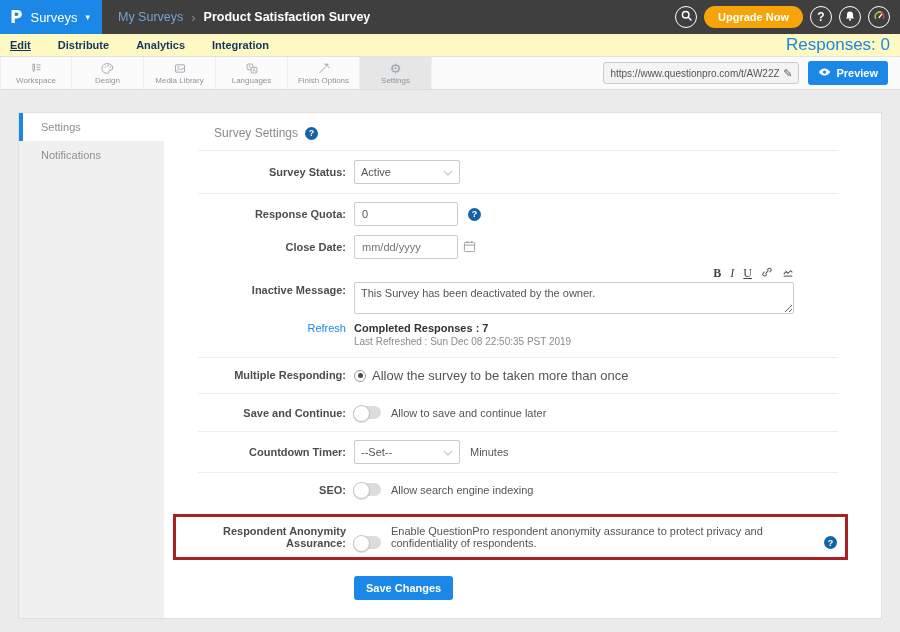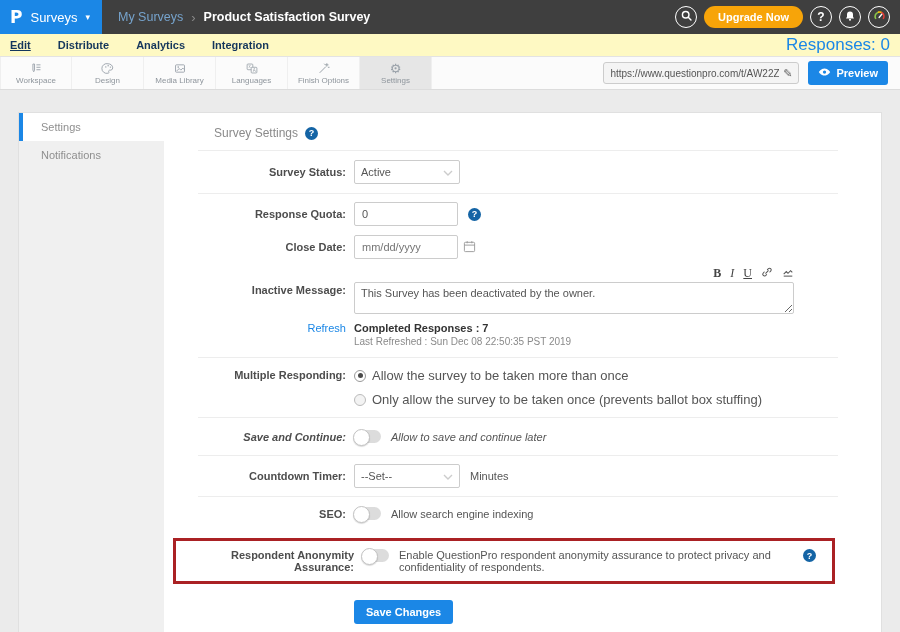--- a/index.html
+++ b/index.html
@@ -75,21 +75,21 @@
 
   .radio-line { display:flex; align-items:center; gap:6px; font-size:13px; color:#555; cursor:pointer; }
   .radio { width:12px; height:12px; border-radius:50%; border:1px solid #999; background:#fff; position:relative; flex-shrink:0; }
   .radio.checked::after { content:""; position:absolute; left:2.5px; top:2.5px; width:5px; height:5px; border-radius:50%; background:#4a4a4a; }
   .radio.unchecked { border-color:#bbb; background:#f3f3f3; }
 
   .toggle { width:27px; height:13px; border-radius:7px; background:#dcdcdc; position:relative; cursor:pointer; flex-shrink:0; }
   .toggle::after { content:""; position:absolute; left:-1px; top:-1px; width:15px; height:15px; border-radius:50%; background:#fff; border:1px solid #c3c3c3; box-shadow:0 1px 1px rgba(0,0,0,.15); }
   .toggle-desc { font-size:11px; color:#555; margin-left:10px; }
 
-  .highlight-box { border:3px solid #aa2124; margin:8px 46px 0 9px; padding:8px 8px; display:flex; align-items:flex-start; }
+  .highlight-box { border:3px solid #aa2124; margin:8px 33px 0 9px; padding:8px 0; display:flex; align-items:flex-end; }
   .highlight-box .row-label { width:178px; }
   .save-row { margin-top:16px; padding-left:190px; padding-bottom:18px; }
   .save-btn { background:#1b87e6; border:none; color:#fff; font-size:11px; font-weight:bold; border-radius:3px; padding:6px 12px; cursor:pointer; }
   .chev { flex-shrink:0; }
 </style>
 </head>
 <body>
 
 <div class="topbar">
   <div class="logo-section">
@@ -309,29 +309,25 @@
       </div>
       <div class="divider"></div>
 
       <div class="form-row" style="padding:10px 0; align-items:flex-start;">
         <span class="row-label" style="padding-top:1px;">Multiple Responding:</span>
         <div>
           <div class="radio-line">
             <span class="radio checked"></span>
             <span>Allow the survey to be taken more than once</span>
           </div>
-          <div class="radio-line" style="margin-top:9px;">
-            <span class="radio unchecked"></span>
-            <span>Only allow the survey to be taken once (prevents ballot box stuffing)</span>
-          </div>
-        </div>
-      </div>
-      <div class="divider"></div>
-
-      <div class="form-row" style="padding:12px 0;font-style:italic;">
+        </div>
+      </div>
+      <div class="divider"></div>
+
+      <div class="form-row" style="padding:12px 0;">
         <span class="row-label">Save and Continue:</span>
         <span class="toggle"></span>
         <span class="toggle-desc">Allow to save and continue later</span>
       </div>
       <div class="divider"></div>
 
       <div class="form-row" style="padding:8px 0;">
         <span class="row-label">Countdown Timer:</span>
         <div class="sel-box">
           <span>--Set--</span>

